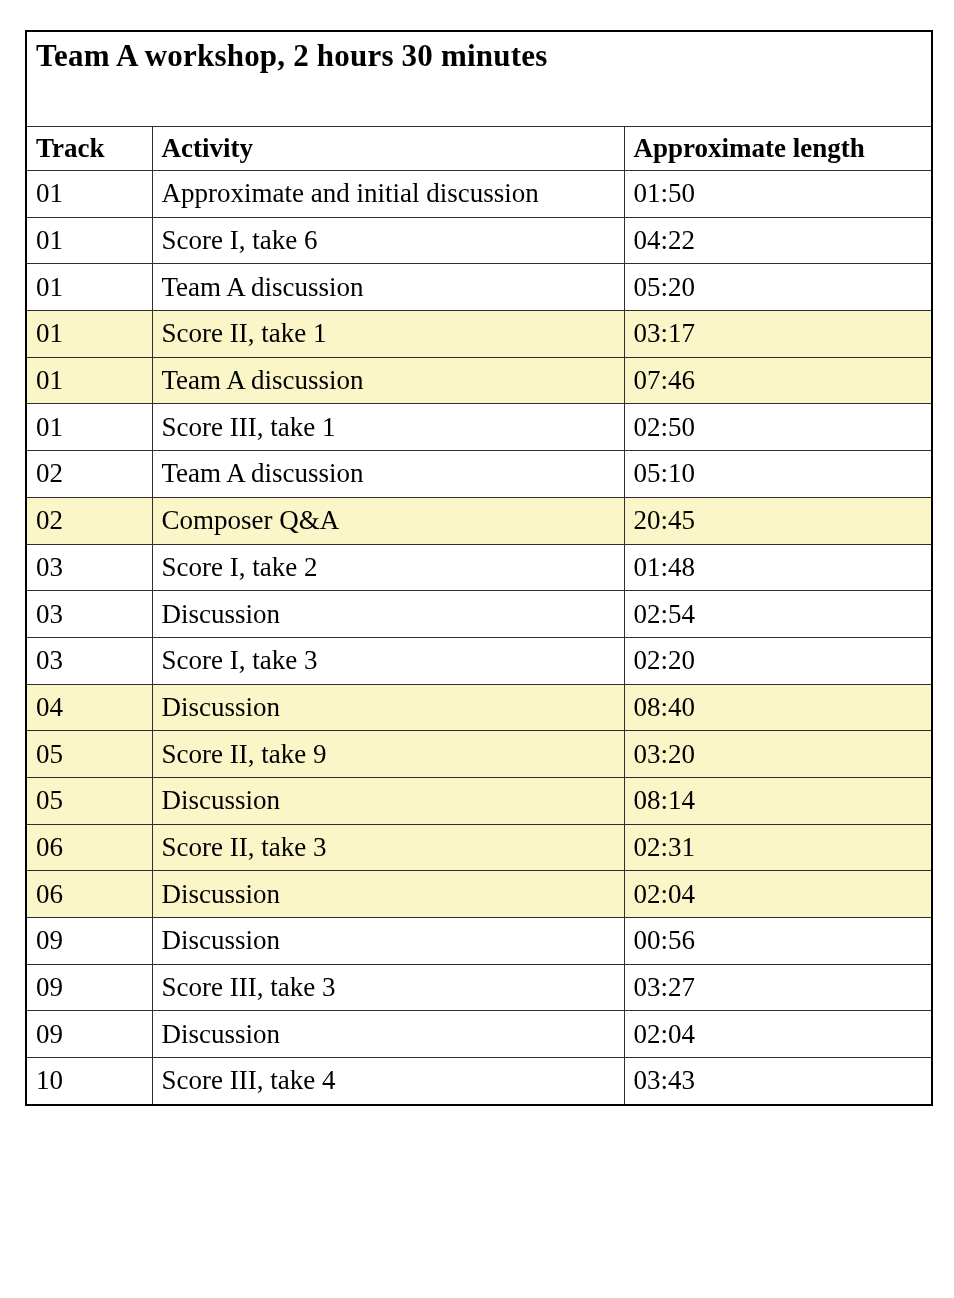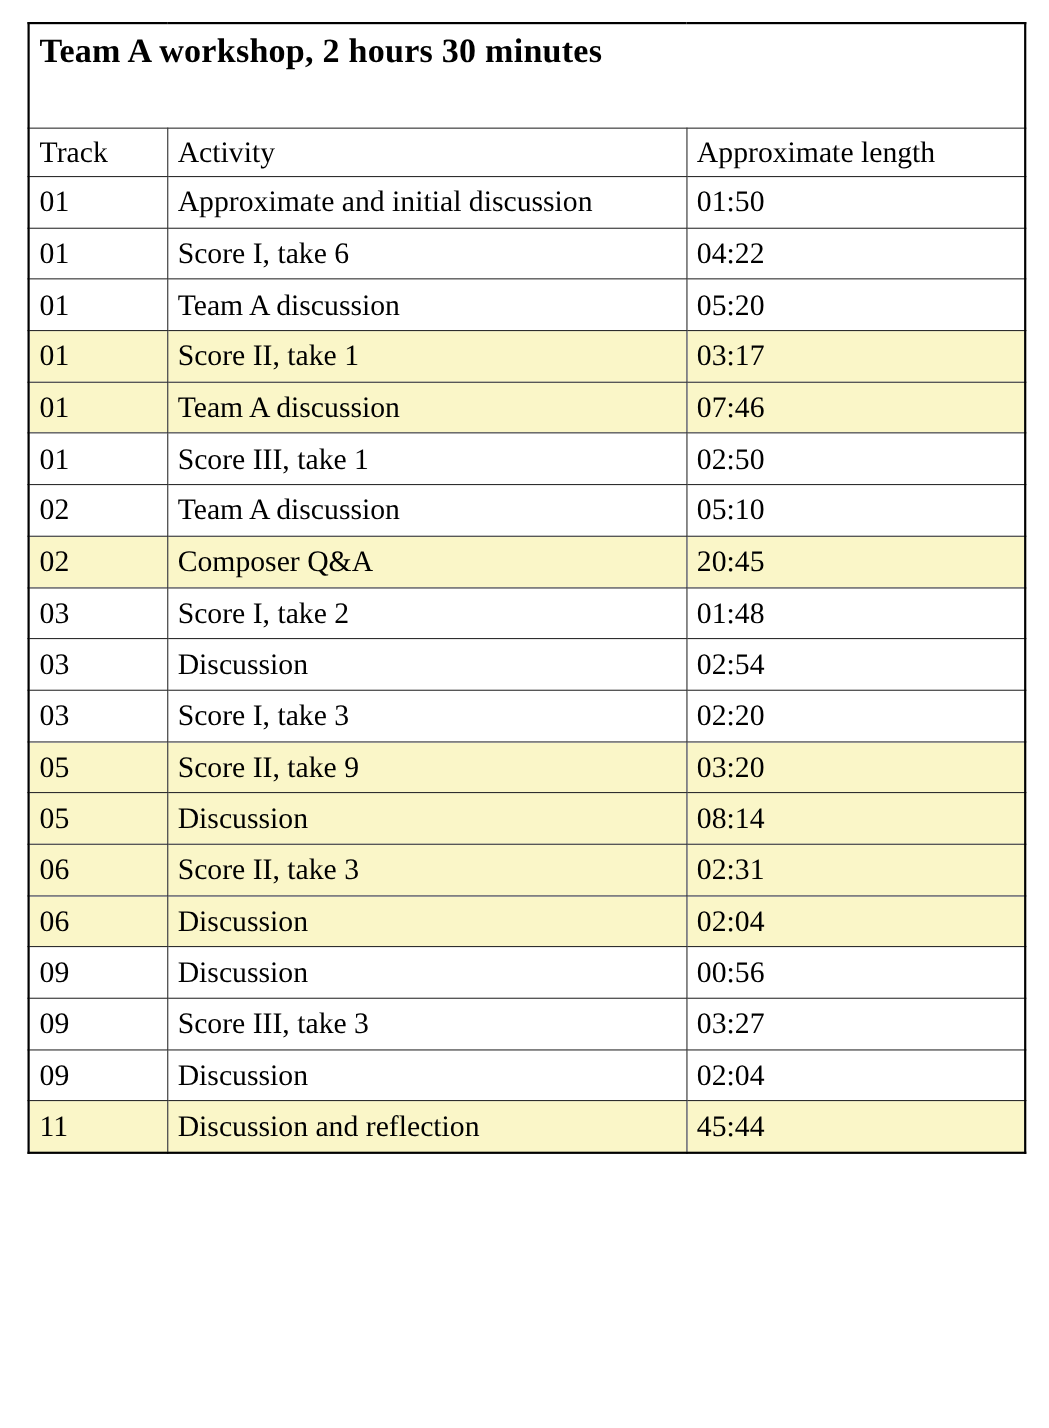--- a/index.html
+++ b/index.html
@@ -8,20 +8,21 @@
     background: #ffffff;
     width: 954px;
     height: 1298px;
     font-family: "Liberation Serif", "DejaVu Serif", serif;
     color: #000000;
     overflow: hidden;
   }
   .page {
     padding: 20px 0 0 25px;
     box-sizing: border-box;
+    margin-top: 10px;
   }
   table.workshop {
     border-collapse: collapse;
     table-layout: fixed;
     width: 906px;
     border: 2px solid var(--outer-border, #000);
     background: #ffffff;
   }
   col.c-track  { width: 126px; }
   col.c-act    { width: 472px; }
@@ -38,21 +39,21 @@
   td.title-cell {
     font-size: 31px;
     font-weight: bold;
     height: 88px;
     vertical-align: top;
     padding-top: 6px;
     letter-spacing: 0.2px;
   }
   tr.header-row th {
     text-align: left;
-    font-weight: normal;
+    font-weight: bold;
     height: 43px;
     vertical-align: middle;
   }
   tbody td {
     height: 45.7px;
     vertical-align: middle;
   }
   tr.hl td {
     background: var(--hl, #FAF6C8);
   }
@@ -127,20 +128,25 @@
           <td>03</td>
           <td>Discussion</td>
           <td>02:54</td>
         </tr>
         <tr>
           <td>03</td>
           <td>Score I, take 3</td>
           <td>02:20</td>
         </tr>
         <tr class="hl">
+          <td>04</td>
+          <td>Discussion</td>
+          <td>08:40</td>
+        </tr>
+        <tr class="hl">
           <td>05</td>
           <td>Score II, take 9</td>
           <td>03:20</td>
         </tr>
         <tr class="hl">
           <td>05</td>
           <td>Discussion</td>
           <td>08:14</td>
         </tr>
         <tr class="hl">
@@ -161,20 +167,20 @@
         <tr>
           <td>09</td>
           <td>Score III, take 3</td>
           <td>03:27</td>
         </tr>
         <tr>
           <td>09</td>
           <td>Discussion</td>
           <td>02:04</td>
         </tr>
-        <tr class="hl">
-          <td>11</td>
-          <td>Discussion and reflection</td>
-          <td>45:44</td>
+        <tr>
+          <td>10</td>
+          <td>Score III, take 4</td>
+          <td>03:43</td>
         </tr>
       </tbody>
   </table>
 </div>
 
 </body></html>

